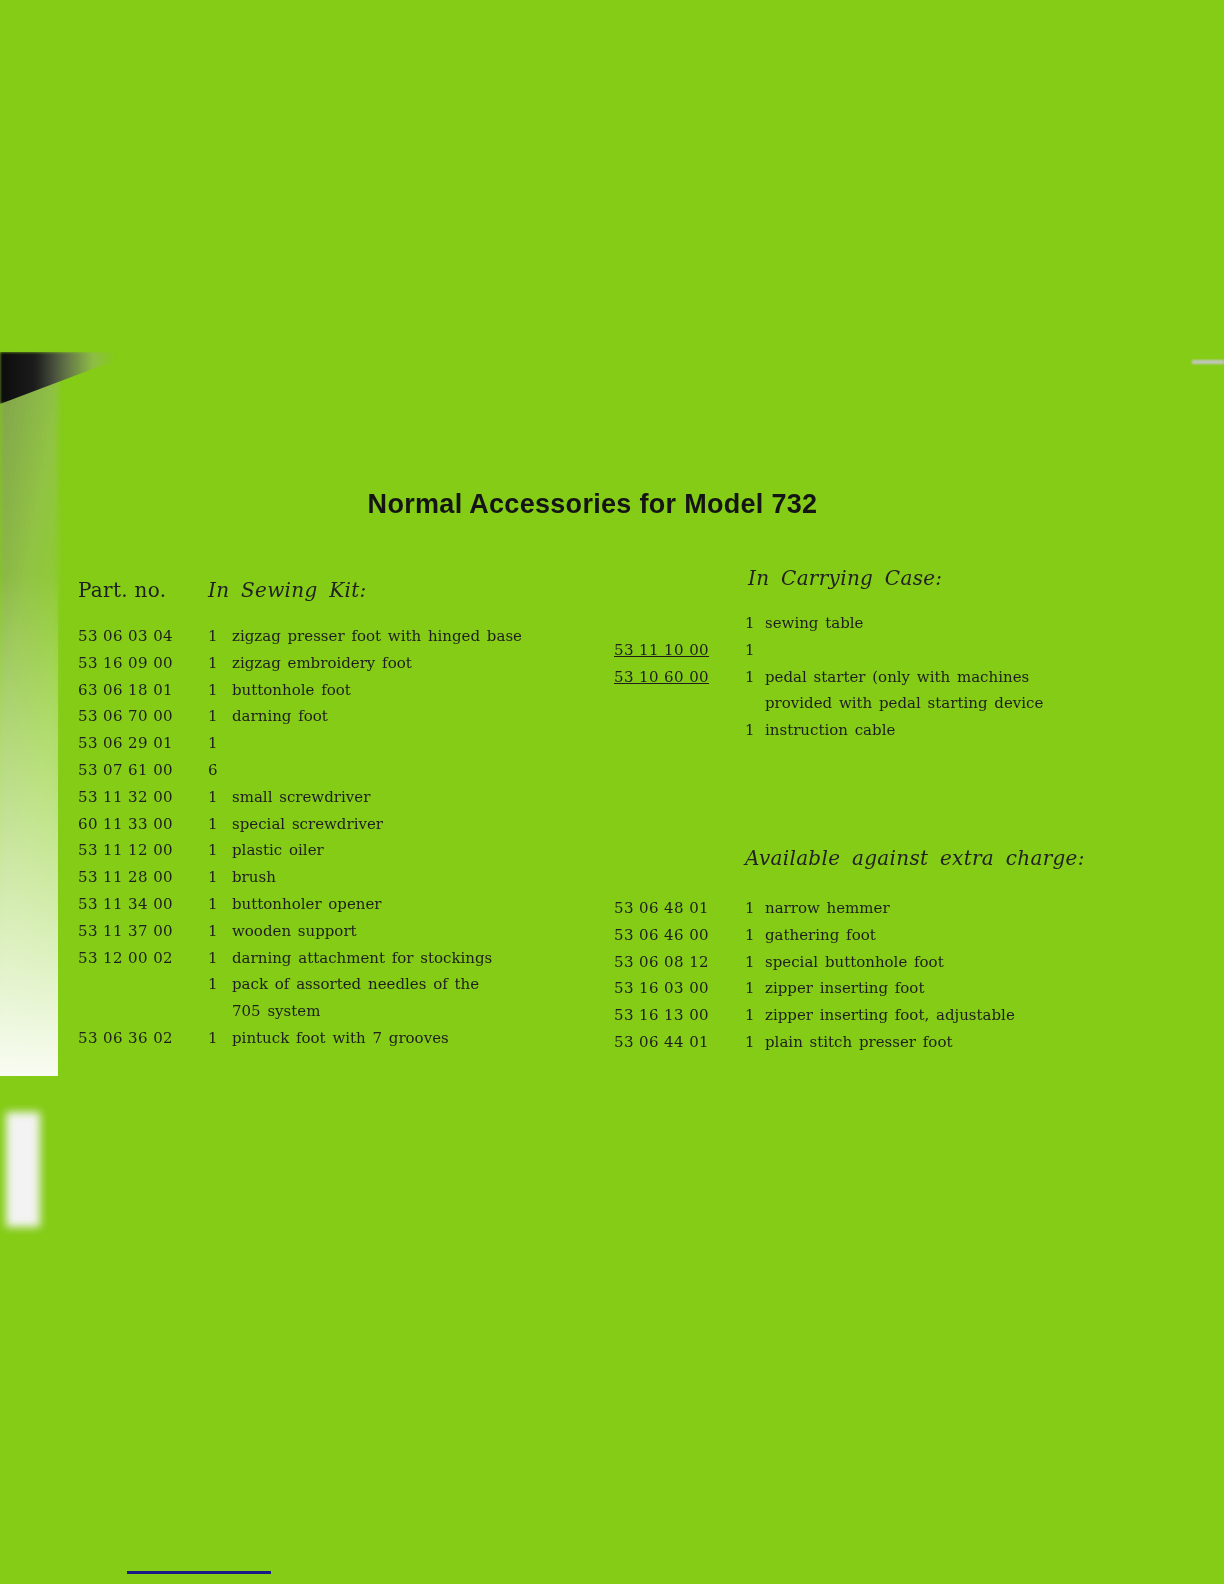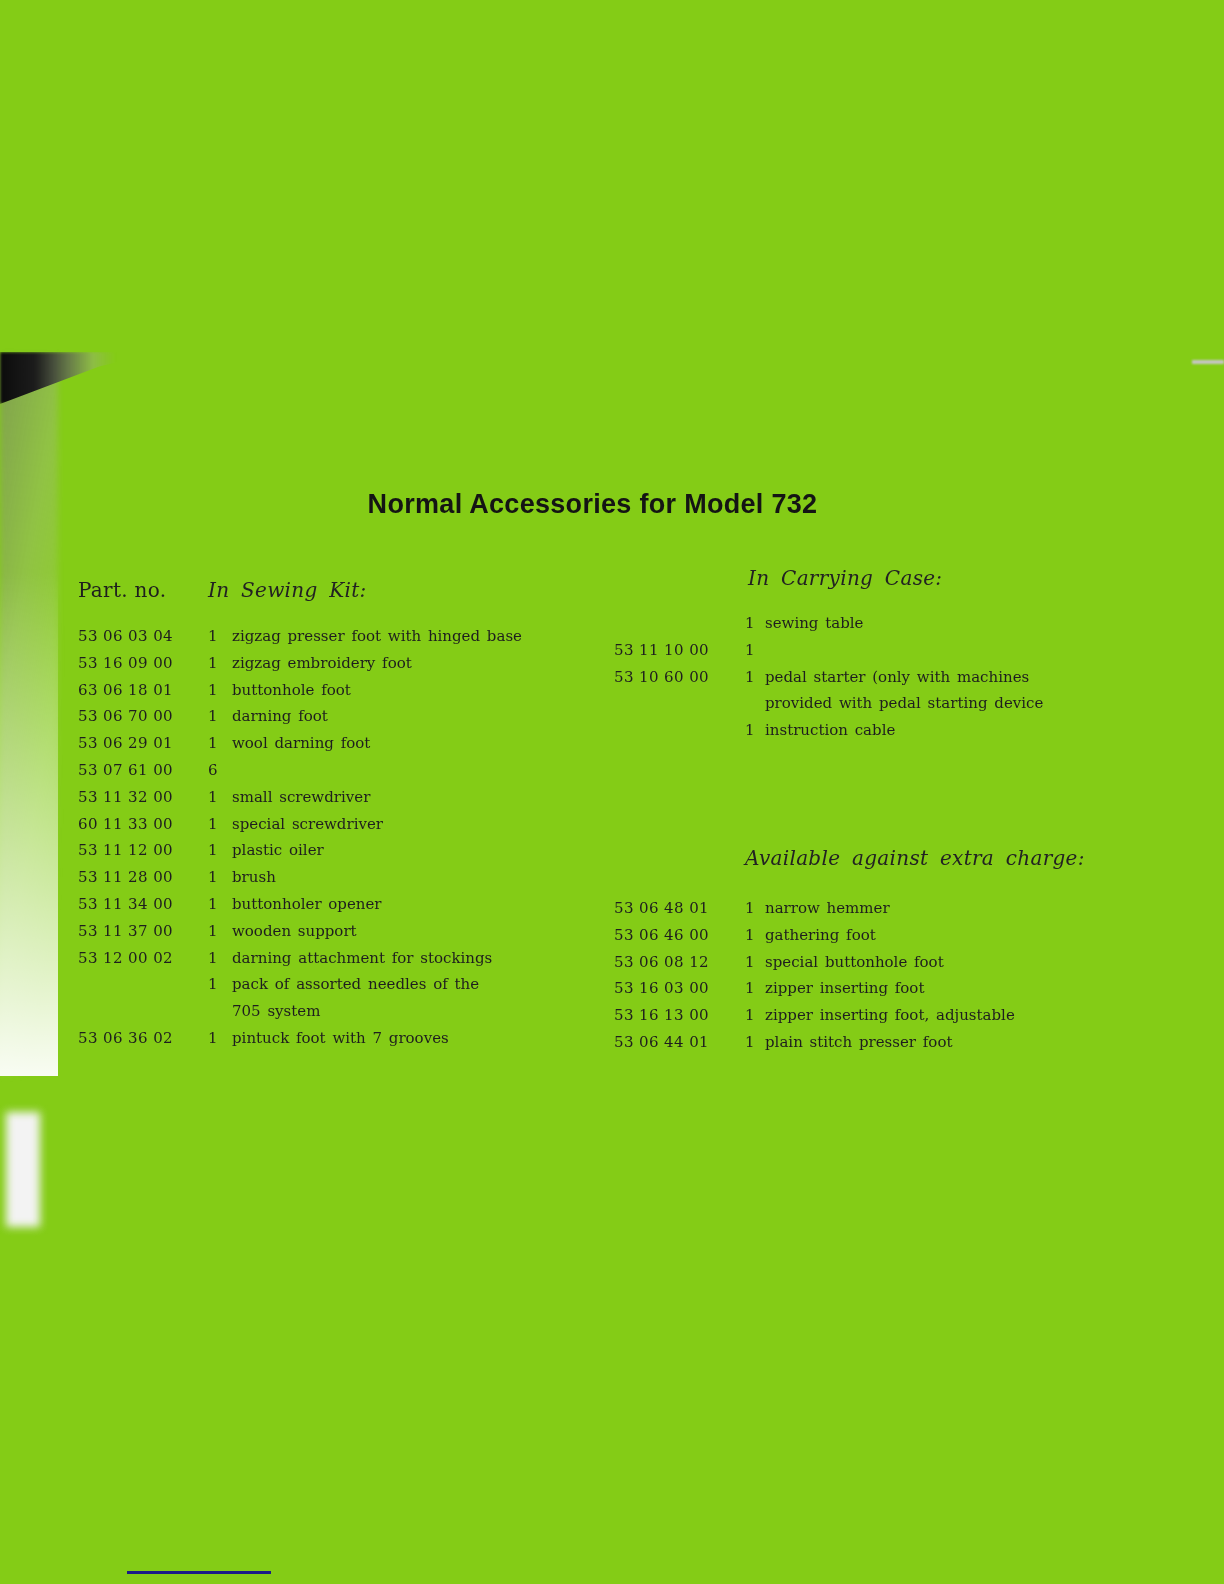--- a/index.html
+++ b/index.html
@@ -127,21 +127,21 @@
   .cc-header {
     position: absolute;
     left: 748px; top: 566px;
   }
   .cc-list {
     position: absolute;
     left: 614px; top: 610px;
     width: 556px;
   }
   .cc-list .qty { flex: 0 0 20px; width: 20px; }
-  .cc-list .pn  { flex: 0 0 131px; width: 131px; }
+  .cc-list .pn  { flex: 0 0 131px; width: 131px; text-decoration: underline; }
 
   .extra-header {
     position: absolute;
     left: 745px; top: 846px;
   }
   .extra-list {
     position: absolute;
     left: 614px; top: 895px;
     width: 570px;
   }
@@ -185,21 +185,20 @@
         <span class="desc">buttonhole foot</span>
       </div>
         <div class="row">
         <span class="pn">53 06 70 00</span>
         <span class="qty">1</span>
         <span class="desc">darning foot</span>
       </div>
         <div class="row">
         <span class="pn">53 06 29 01</span>
         <span class="qty">1</span>
-        <span class="desc">wool darning foot</span>
       </div>
         <div class="row">
         <span class="pn">53 07 61 00</span>
         <span class="qty">6</span>
       </div>
         <div class="row">
         <span class="pn">53 11 32 00</span>
         <span class="qty">1</span>
         <span class="desc">small screwdriver</span>
       </div>

